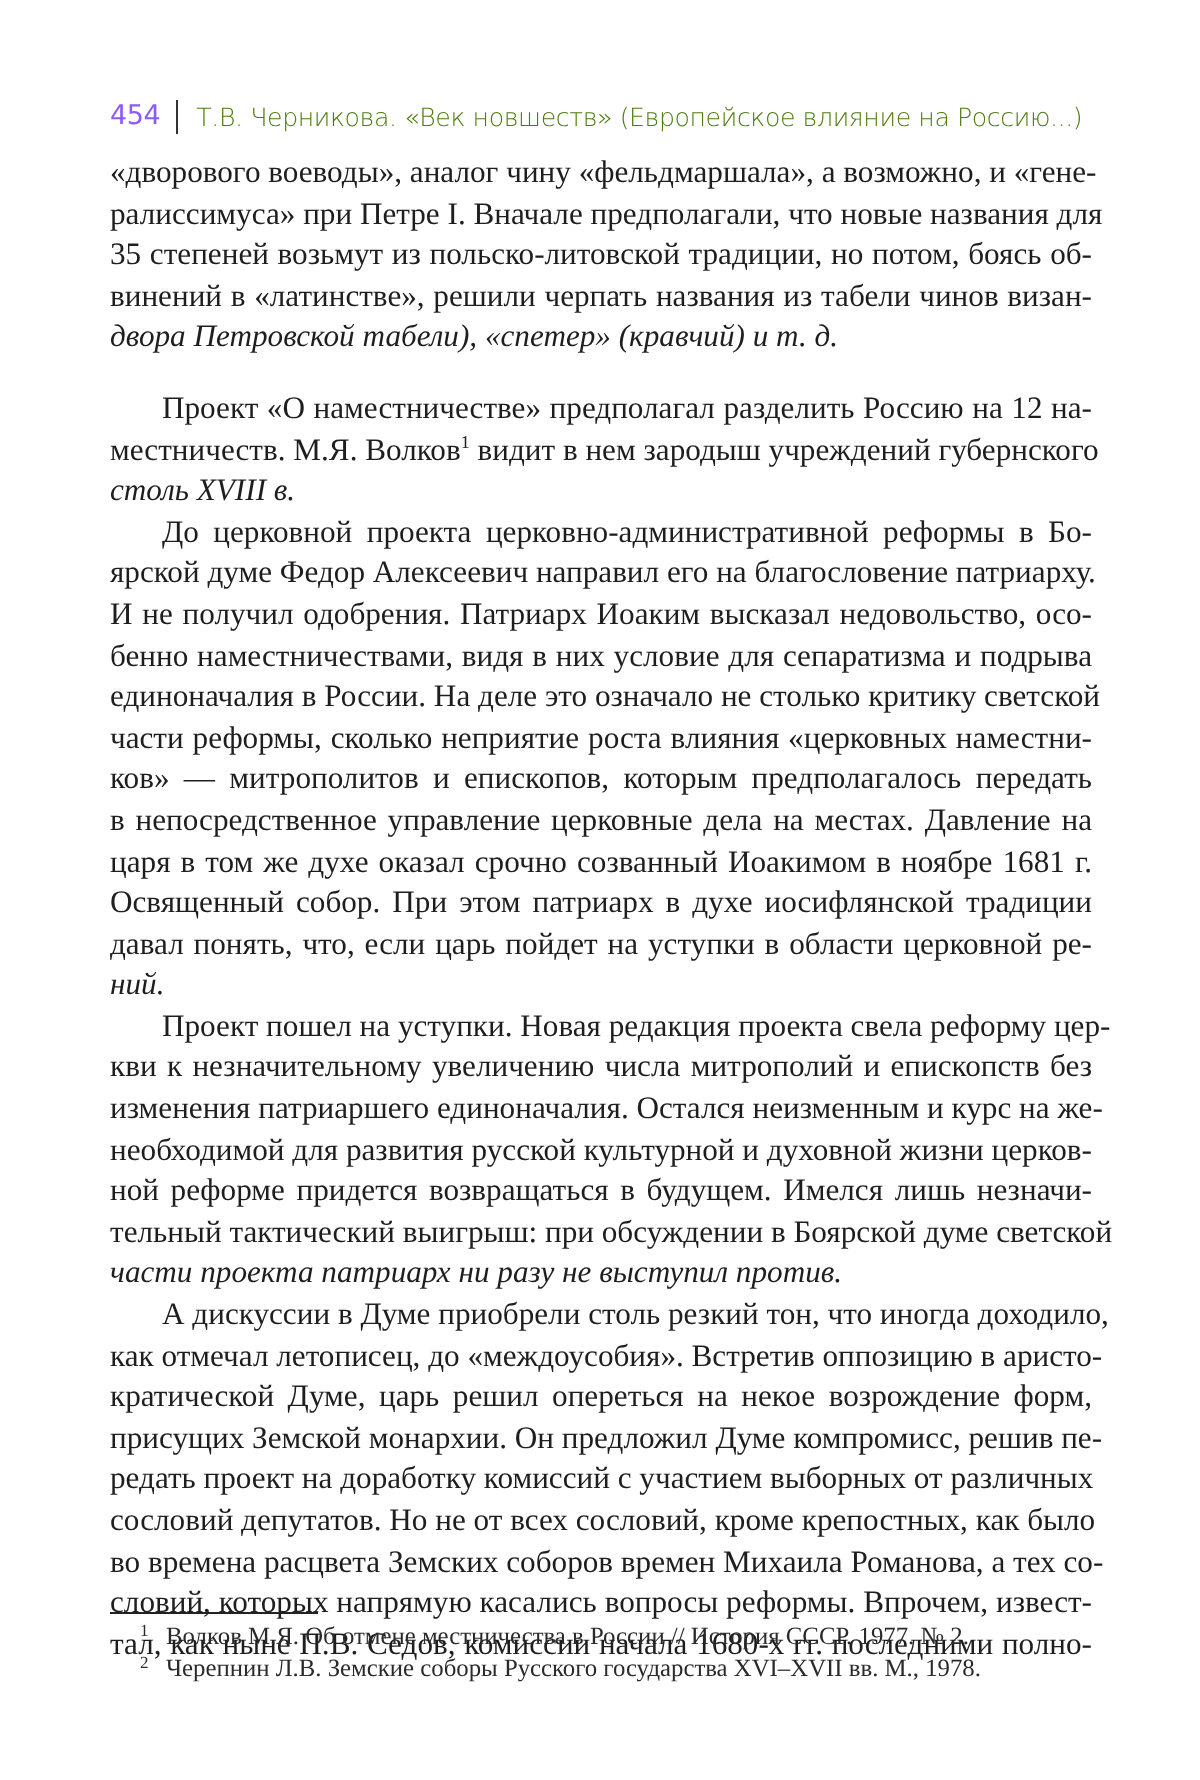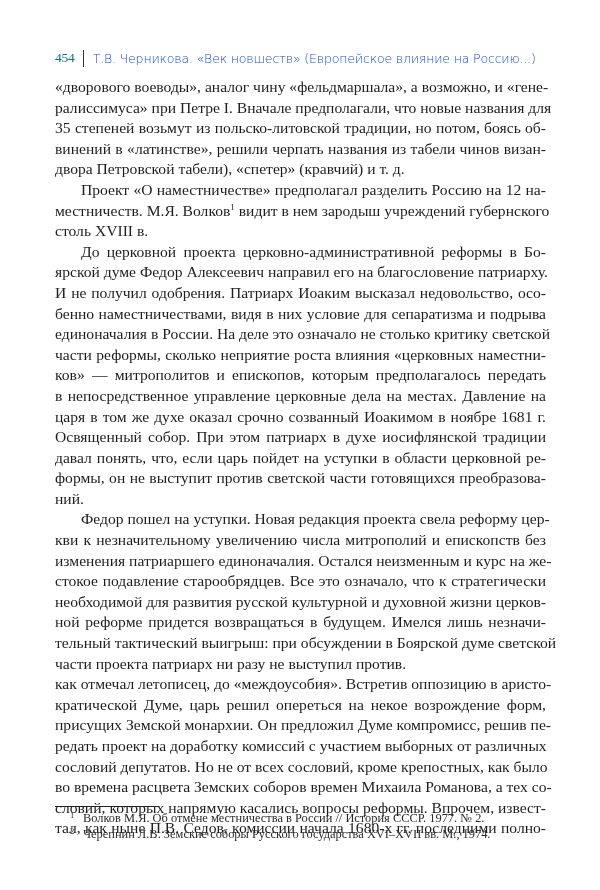--- a/index.html
+++ b/index.html
@@ -6,31 +6,31 @@
   body {
     width: 600px; height: 890px; background: #ffffff; position: relative; overflow: hidden;
     color: #1e1e1e;
   }
   .page { position: absolute; left: 55px; top: 0; width: 491px; }
   .running-head {
     position: absolute; top: 47px; left: 0; width: 491px; height: 22px;
     font-family: "DejaVu Sans", sans-serif; font-size: 12.6px; color: #3a3a3a;
     display: flex; align-items: center; white-space: nowrap; letter-spacing: -0.2px;
   }
-  .running-head .pno { font-size: 13.5px; color: #0f766e; font-family: Liberation Serif, serif; }
+  .running-head .pno { font-size: 13.5px; color: #8b5cf6; }
   .running-head .sep { display: inline-block; width: 1px; height: 17px; background: #333; margin: 0 9px 0 8px; }
-  .running-head .ttl { font-weight: 300; color: #1d4ed8; }
+  .running-head .ttl { font-weight: 300; color: #4d7c0f; }
   .body-text {
     position: absolute; top: 77px; left: 0; width: 491px;
     font-family: "Liberation Serif", serif; font-size: 15.6px; line-height: 20.6px;
     text-align: justify; hyphens: manual;
   }
   .body-text p { margin: 0; text-indent: 0; }
   .line { display: block; text-align: justify; text-align-last: justify; white-space: nowrap; overflow: visible; }
-  .line.last { text-align-last: left; }
+  .line.last { text-align-last: left; font-style: italic; }
   sup { font-size: 9px; line-height: 0; vertical-align: 6px; }
   .fn-rule { position: absolute; top: 806px; left: 0; width: 104px; height: 1px; background: #222; }
   .footnotes {
     position: absolute; top: 810px; left: 0; width: 491px;
     font-family: "Liberation Serif", serif; font-size: 12.4px; line-height: 16px; color: #2a2a2a;
   }
   .fn { position: relative; padding-left: 28px; white-space: nowrap; }
   .fn .fn-num { position: absolute; left: 15px; top: -3px; font-size: 8.5px; }
   .fn .fn-author { }
 </style>
@@ -46,60 +46,59 @@
 
   <div class="body-text" id="body-text">
       <p>
         <span class="line">«дворового воеводы», аналог чину «фельдмаршала», а возможно, и «гене-</span>
         <span class="line">ралиссимуса» при Петре I. Вначале предполагали, что новые названия для</span>
         <span class="line">35 степеней возьмут из польско-литовской традиции, но потом, боясь об-</span>
         <span class="line">винений в «латинстве», решили черпать названия из табели чинов визан-</span>
         <span class="line last">двора Петровской табели), «спетер» (кравчий) и т. д.</span>
       </p>
       <p>
-        <span class="line" style="text-indent: 26px;">Проект «О наместничестве» предполагал разделить Россию на 12 на-</span>
+        <span class="line" style="text-indent: 26px; margin-top: 15px;">Проект «О наместничестве» предполагал разделить Россию на 12 на-</span>
         <span class="line">местничеств. М.Я. Волков<sup>1</sup> видит в нем зародыш учреждений губернского</span>
         <span class="line last">столь XVIII в.</span>
       </p>
       <p>
         <span class="line" style="text-indent: 26px;">До церковной проекта церковно-административной реформы в Бо-</span>
         <span class="line">ярской думе Федор Алексеевич направил его на благословение патриарху.</span>
         <span class="line">И не получил одобрения. Патриарх Иоаким высказал недовольство, осо-</span>
         <span class="line">бенно наместничествами, видя в них условие для сепаратизма и подрыва</span>
         <span class="line">единоначалия в России. На деле это означало не столько критику светской</span>
         <span class="line">части реформы, сколько неприятие роста влияния «церковных наместни-</span>
         <span class="line">ков» — митрополитов и епископов, которым предполагалось передать</span>
         <span class="line">в непосредственное управление церковные дела на местах. Давление на</span>
         <span class="line">царя в том же духе оказал срочно созванный Иоакимом в ноябре 1681 г.</span>
         <span class="line">Освященный собор. При этом патриарх в духе иосифлянской традиции</span>
         <span class="line">давал понять, что, если царь пойдет на уступки в области церковной ре-</span>
-        <span class="line">формы, он не выступит против светской части готовящихся преобразова-</span>
         <span class="line last">ний.</span>
       </p>
       <p>
-        <span class="line" style="text-indent: 26px;">Федор пошел на уступки. Новая редакция проекта свела реформу цер-</span>
+        <span class="line" style="text-indent: 26px;">Проект пошел на уступки. Новая редакция проекта свела реформу цер-</span>
         <span class="line">кви к незначительному увеличению числа митрополий и епископств без</span>
         <span class="line">изменения патриаршего единоначалия. Остался неизменным и курс на же-</span>
-        <span class="line">стокое подавление старообрядцев. Все это означало, что к стратегически</span>
         <span class="line">необходимой для развития русской культурной и духовной жизни церков-</span>
         <span class="line">ной реформе придется возвращаться в будущем. Имелся лишь незначи-</span>
         <span class="line">тельный тактический выигрыш: при обсуждении в Боярской думе светской</span>
         <span class="line last">части проекта патриарх ни разу не выступил против.</span>
       </p>
       <p>
+        <span class="line" style="text-indent: 26px;">А дискуссии в Думе приобрели столь резкий тон, что иногда доходило,</span>
         <span class="line">как отмечал летописец, до «междоусобия». Встретив оппозицию в аристо-</span>
         <span class="line">кратической Думе, царь решил опереться на некое возрождение форм,</span>
         <span class="line">присущих Земской монархии. Он предложил Думе компромисс, решив пе-</span>
         <span class="line">редать проект на доработку комиссий с участием выборных от различных</span>
         <span class="line">сословий депутатов. Но не от всех сословий, кроме крепостных, как было</span>
         <span class="line">во времена расцвета Земских соборов времен Михаила Романова, а тех со-</span>
         <span class="line">словий, которых напрямую касались вопросы реформы. Впрочем, извест-</span>
         <span class="line">тал, как ныне П.В. Седов, комиссии начала 1680-х гг. последними полно-</span>
       </p>
     </div>
 
   <div class="fn-rule"></div>
 
   <div class="footnotes" id="footnotes">
       <div class="fn"><span class="fn-num">1</span><span class="fn-author">Волков М.Я.</span><span> Об отмене местничества в России // История СССР. 1977. № 2.</span></div>
-      <div class="fn"><span class="fn-num">2</span><span class="fn-author">Черепнин Л.В.</span><span> Земские соборы Русского государства XVI–XVII вв. М., 1974.</span></div>
+      <div class="fn"><span class="fn-num">2</span><span class="fn-author">Черепнин Л.В.</span><span> Земские соборы Русского государства XVI–XVII вв. М., 1978.</span></div>
     </div>
 </div>
 
 </body></html>

